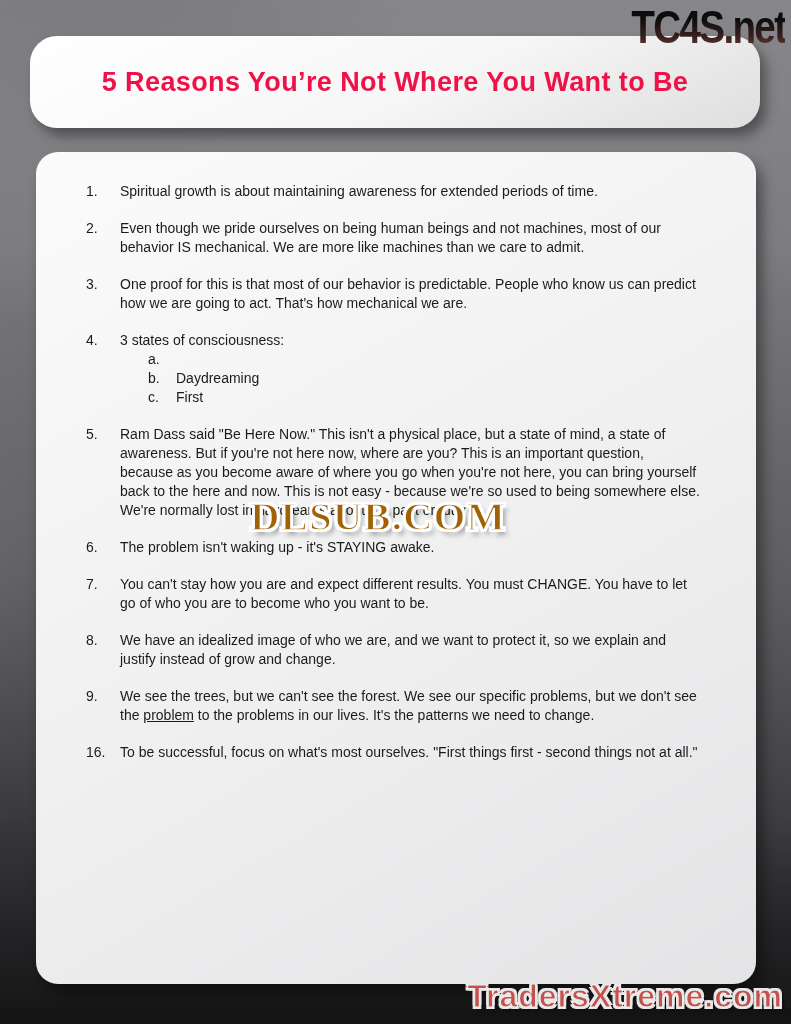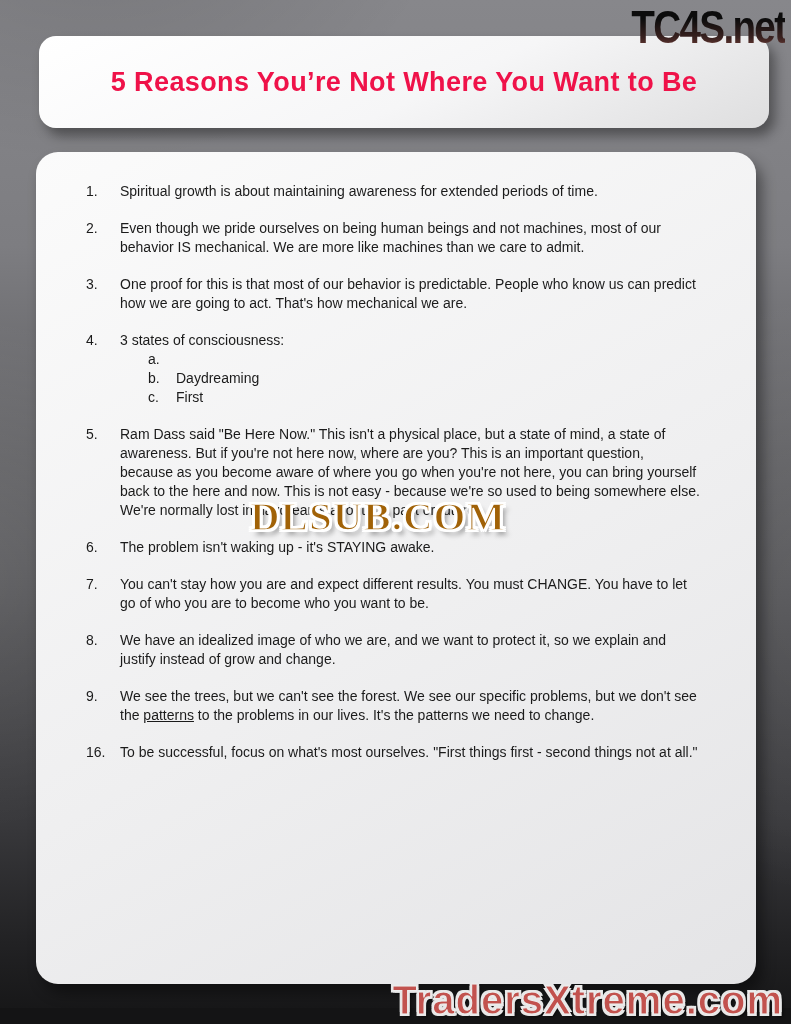--- a/index.html
+++ b/index.html
@@ -9,24 +9,24 @@
     background:
       radial-gradient(ellipse 520px 420px at -8% 56%, rgba(255,255,255,0.13), transparent 62%),
       radial-gradient(ellipse 700px 560px at 112% 58%, rgba(255,255,255,0.10), transparent 55%),
       radial-gradient(ellipse 600px 480px at 12% -12%, rgba(0,0,0,0.14), transparent 60%),
       linear-gradient(180deg,#87878b 0%,#7d7d81 24%,#5f5f62 45%,#4a4a4d 62%,#39393c 80%,#222224 92%,#151516 100%);
   }
   .bottom-strip{position:absolute;left:0;bottom:0;width:791px;height:16px;background:#141415;}
 
   
   .header-card{
-    position:absolute;left:30px;top:36px;width:730px;height:92px;border-radius:17px;
+    position:absolute;left:30px;top:36px;width:730px;height:92px;border-radius:27px;
     background:linear-gradient(155deg,#ffffff 0%,#f6f6f7 55%,#dededf 100%);
     box-shadow:6px 8px 12px rgba(0,0,0,0.38);
-    display:flex;align-items:center;justify-content:center;z-index:2;margin-left:9px;
+    display:flex;align-items:center;justify-content:center;z-index:2;
   }
   .title{
     margin:0;font-size:27px;font-weight:bold;color:#ef1249;letter-spacing:0.4px;
   }
 
   
   .content-card{
     position:absolute;left:36px;top:152px;width:720px;height:832px;border-radius:22px;
     background:linear-gradient(150deg,#fbfbfb 0%,#efeff0 55%,#e4e4e6 100%);
     box-shadow:6px 9px 14px rgba(0,0,0,0.42);z-index:2;
@@ -57,21 +57,21 @@
     font-family:"Liberation Serif",serif;font-weight:bold;font-size:41px;letter-spacing:1px;
     color:#a16207;
     -webkit-text-stroke:1.5px #ffffff;
     text-shadow:
       -2px -2px 0 #fff, 2px -2px 0 #fff, -2px 2px 0 #fff, 2px 2px 0 #fff,
       0 -2px 0 #fff, 0 2px 0 #fff, -2px 0 0 #fff, 2px 0 0 #fff,
       4px 5px 5px rgba(0,0,0,0.35);
   }
   .traders{
     position:absolute;right:8px;top:978px;z-index:6;
-    font-size:40px;font-weight:bold;letter-spacing:1px;
+    font-size:32px;font-weight:bold;letter-spacing:1px;
     color:#c2524e;
     -webkit-text-stroke:1px #eeeeee;
     text-shadow:
       -2px -2px 0 #e8e8e8, 2px -2px 0 #e8e8e8, -2px 2px 0 #e8e8e8, 2px 2px 0 #e8e8e8,
       0 -2px 0 #e8e8e8, 0 2px 0 #e8e8e8,
       3px 3px 3px rgba(0,0,0,0.65);
   }
 </style>
 </head>
 <body>
@@ -119,21 +119,21 @@
       <li class="row">
         <span class="num">7.</span>
         <span class="txt"><span>You can't stay how you are and expect different results. You must CHANGE. You have to let go of who you are to become who you want to be.</span></span>
       </li>
       <li class="row">
         <span class="num">8.</span>
         <span class="txt"><span>We have an idealized image of who we are, and we want to protect it, so we explain and justify instead of grow and change.</span></span>
       </li>
       <li class="row">
         <span class="num">9.</span>
-        <span class="txt"><span>We see the trees, but we can't see the forest. We see our specific problems, but we don't see the </span><span class="u">patterns</span><span> to the problems in our lives. It's the patterns we need to change.</span></span>
+        <span class="txt"><span>We see the trees, but we can't see the forest. We see our specific problems, but we don't see the </span><span class="u">problem</span><span> to the problems in our lives. It's the patterns we need to change.</span></span>
       </li>
       <li class="row">
         <span class="num">16.</span>
         <span class="txt"><span>To be successful, focus on what's most ourselves. "First things first - second things not at all."</span></span>
       </li>
     </ol>
 
 </div>
 
 <div class="dlsub">DLSUB.COM</div>

